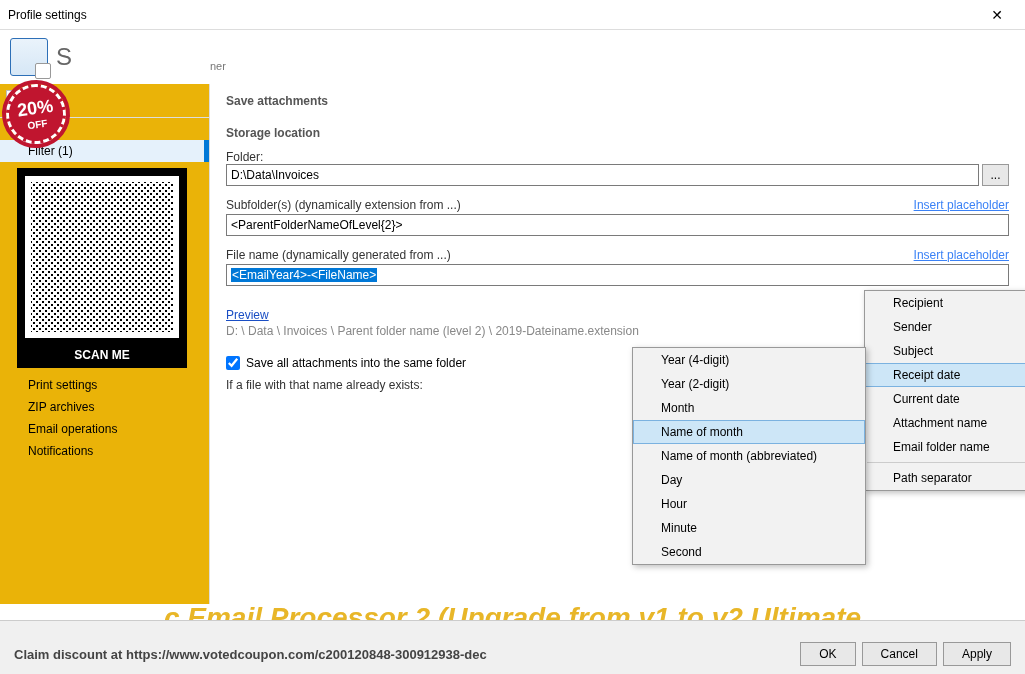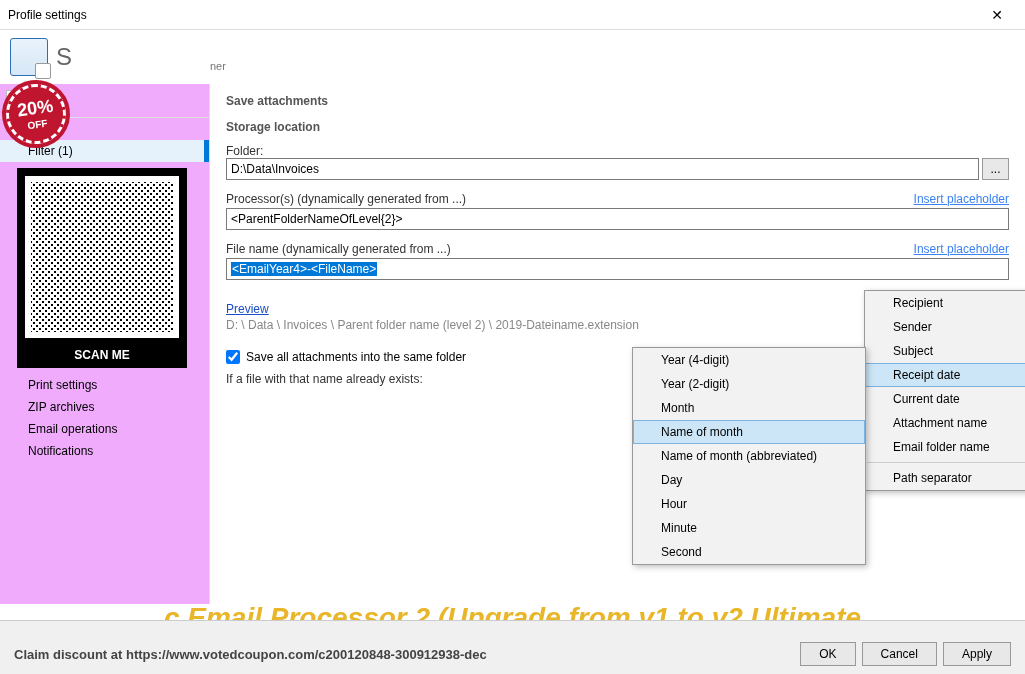--- a/index.html
+++ b/index.html
@@ -9,36 +9,36 @@
 .titlebar .title { flex: 1; }
 .titlebar .close { width: 40px; text-align: center; font-size: 14px; cursor: pointer; }
 
 .toolbar { height: 54px; display: flex; align-items: center; padding: 6px 10px; gap: 8px; position: relative; }
 .toolbar .icon-box { width: 38px; height: 38px; border: 1px solid #2d6fb7; background: linear-gradient(#eaf3fb,#d6e7f6); border-radius: 3px; position: relative; }
 .toolbar .icon-box:after { content:''; position:absolute; right:-4px; bottom:-4px; width:14px; height:14px; background:#fff; border:1px solid #999; border-radius:2px; }
 .toolbar .s { font-size: 24px; font-weight: 300; color: #666; }
 .toolbar .sub { color:#777; font-size:11px; position:absolute; left:210px; top:30px;}
 
 .main { display: flex; height: 520px; }
-.sidebar { width: 210px; background: #f0abfc; border-right: 1px solid #ddd; padding-top: 6px; }
+.sidebar { width: 210px; background: #eab308; border-right: 1px solid #ddd; padding-top: 6px; }
 .sidebar-tabs { display:flex; gap:2px; padding:0 6px 6px 6px; border-bottom:1px solid #ddd;}
 .sidebar-tabs .tab { padding:4px 10px; background:#fff; border:1px solid #bbb; border-bottom:none; font-weight:bold; font-size:11px;}
 .sidebar-item { padding: 4px 10px 4px 28px; cursor: pointer; position:relative; }
 .sidebar-item.sel { background: #e5f1fb; }
 .sidebar-item.sel:after{content:'';position:absolute;right:0;top:0;bottom:0;width:5px;background:#0078d7;}
 .qr { width: 170px; height: 200px; background:#000; margin:6px 17px; display:flex; flex-direction:column; align-items:center; justify-content:flex-end; color:#fff; font-weight:bold; font-size:14px; padding-bottom:6px; position:relative;}
 .qr:before{content:'';position:absolute;top:8px;left:8px;right:8px;bottom:30px;background:#fff;}
 .qr:after{content:'';position:absolute;top:14px;left:14px;right:14px;bottom:36px;
   background-image:
    radial-gradient(#000 1.4px, transparent 1.4px),
    radial-gradient(#000 1.4px, transparent 1.4px);
   background-size:6px 6px; background-position:0 0,3px 3px;}
 
 .content { flex:1; padding: 10px 16px; }
-.section-title { font-weight: bold; color:#555; margin-bottom: 12px; }
+.section-title { font-weight: bold; color:#555; margin-bottom: 18px; }
 .subsection-title { font-weight: bold; color:#555; margin: 6px 0 10px 0; }
 .field-group { margin-bottom: 12px; }
 .field-label-row { display:flex; justify-content:space-between; margin-bottom:2px;}
 .field-label { color:#333; }
 .link { color:#3b82f6; text-decoration: underline; cursor:pointer; }
 .input-row { display:flex; gap:3px; }
 input[type=text], .textish { width:100%; border:1px solid #7a7a7a; padding:3px 4px; font-size:12px; background:#fff; }
 .browse { width:28px; border:1px solid #999; background:#e8e8e8; cursor:pointer; text-align:center; }
 .selected-text { background:#0078d7; color:#fff; padding:0 1px;}
 .preview-label { color:#1a4ec4; text-decoration:underline; cursor:pointer; margin-top:10px; display:inline-block;}
@@ -107,21 +107,21 @@
     <div class="field-group">
       <div class="field-label">Folder:</div>
       <div class="input-row">
         <input type="text" value="D:\Data\Invoices" style="">
         <button class="browse">...</button>
       </div>
     </div>
 
     <div class="field-group">
       <div class="field-label-row">
-        <span class="field-label">Processor(s) (dynamically generated from ...)</span>
+        <span class="field-label">Subfolder(s) (dynamically extension from ...)</span>
         <span class="link">Insert placeholder</span>
       </div>
       <input type="text" value="&lt;ParentFolderNameOfLevel{2}&gt;" style="">
     </div>
 
     <div class="field-group">
       <div class="field-label-row">
         <span class="field-label">File name (dynamically generated from ...)</span>
         <span class="link">Insert placeholder</span>
       </div>

